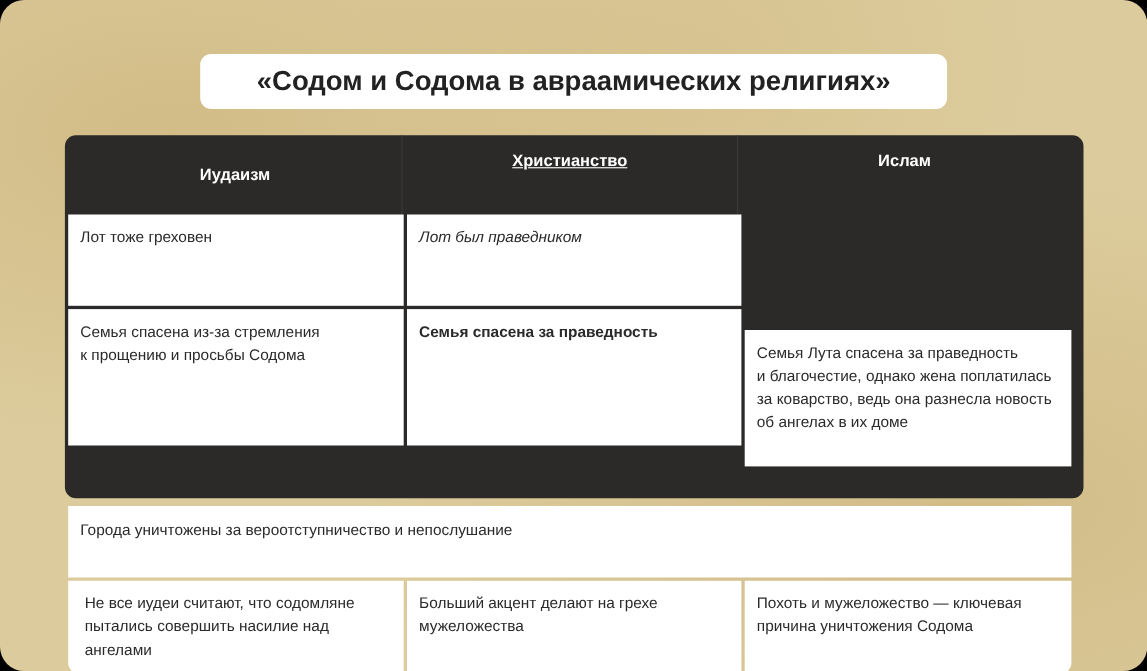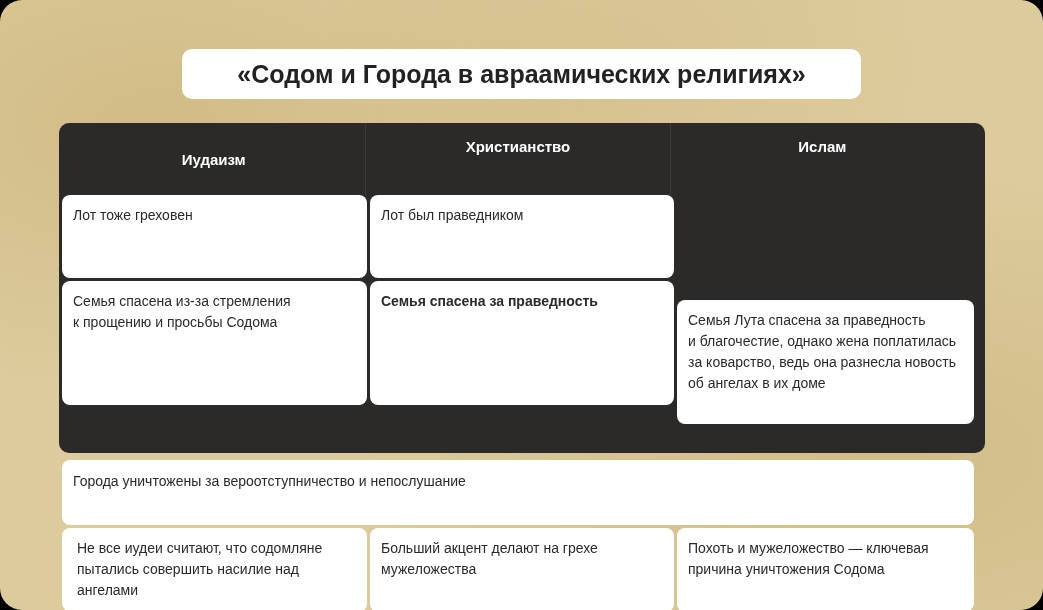--- a/index.html
+++ b/index.html
@@ -30,48 +30,48 @@
       flex: 1; color: #fff; font-size: 15px; font-weight: bold;
       display: flex; justify-content: center; box-sizing: border-box;
     }
     .th + .th { border-left: 1px solid #3c3b3a; }
     .th.c0 { align-items: center; }
     .th.c1, .th.c2 { align-items: flex-start; padding-top: 15px; }
     .tbody { display: flex; flex-direction: column; gap: 3px; }
     .tr { display: flex; gap: 3px; }
     .td {
       flex: 1; background: #fff; color: #2a2a2a; font-size: 14px; line-height: 21px;
-      padding: 10px 10px 0 11px; box-sizing: border-box; border-radius: 8px;
+      padding: 10px 10px 0 11px; box-sizing: border-box;
     }
     .tr.r0 .td { height: 83px; }
     .tr.r1 .td { height: 124px; }
     .tr.r2 .td { height: 65px; padding-top: 11px; }
     .tr.r3 .td { height: 84px; padding-top: 10px; }
     .tr.r2 .td.c0, .tr.r3 .td.c0 { padding-left: 15px; }
     .tr.r3 .td.c0 { border-bottom-left-radius: 9px; }
     .tr.r3 .td.c2 { border-bottom-right-radius: 9px; }
     .td.c1 { flex: 0 0 304px; }
     .td.c0 { flex: 0 0 305px; }
   </style>
 </head>
 <body>
 
 <div class="canvas">
-  <div class="title-box" style="white-space: pre-line;">«Содом и Города в авраамических религиях»</div>
+  <div class="title-box" style="white-space: pre-line;">«Содом и Содома в авраамических религиях»</div>
 
   <div class="table">
     <div class="thead">
       <div class="th c0" style="white-space: pre-line;">Иудаизм</div>
-      <div class="th c1" style="white-space: pre-line;">Христианство</div>
+      <div class="th c1" style="white-space: pre-line; text-decoration: underline;">Христианство</div>
       <div class="th c2" style="white-space: pre-line;">Ислам</div>
     </div>
     <div class="tbody">
       <div class="tr r0">
         <div class="td c0" style="white-space: pre-line;">Лот тоже греховен</div>
-        <div class="td c1" style="white-space: pre-line;">Лот был праведником</div>
+        <div class="td c1" style="white-space: pre-line; font-style: italic;">Лот был праведником</div>
       </div>
       <div class="tr r1">
         <div class="td c0" style="white-space: pre-line;">Семья спасена из-за стремления
 к прощению и просьбы Содома</div>
         <div class="td c1" style="white-space: pre-line; font-weight: bold;">Семья спасена за праведность</div>
         <div class="td c2" style="white-space: pre-line; margin-top: 19px;">Семья Лута спасена за праведность
 и благочестие, однако жена поплатилась за коварство, ведь она разнесла новость об ангелах в их доме</div>
       </div>
       <div class="tr r2">
         <div class="td c2" style="white-space: pre-line; margin-top: 33px;">Города уничтожены за вероотступничество и непослушание</div>

